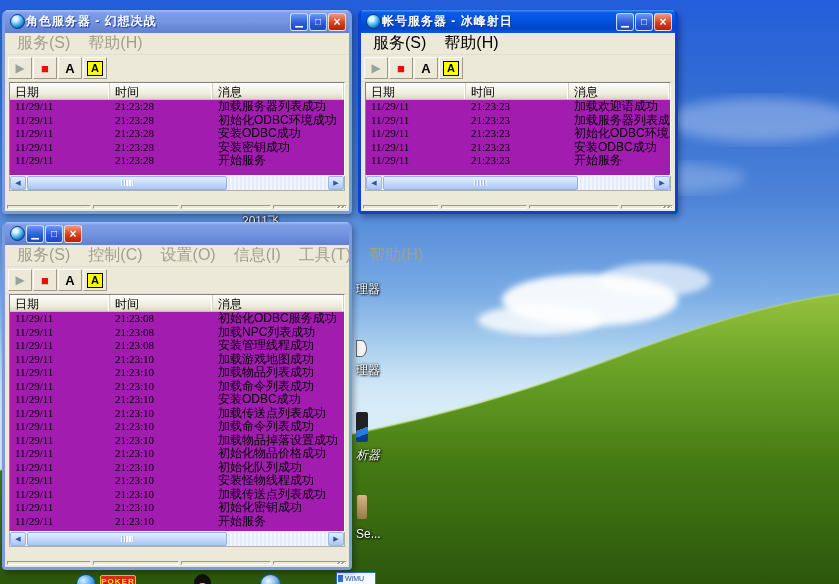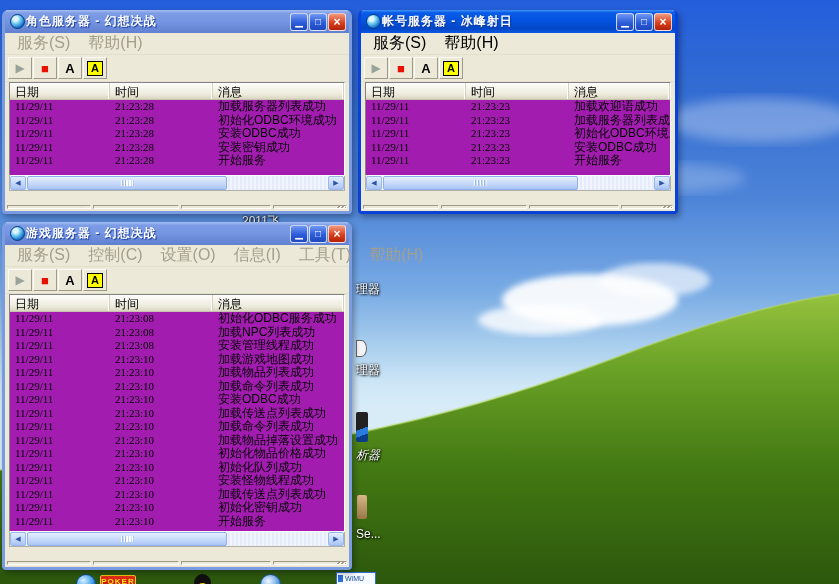--- a/index.html
+++ b/index.html
@@ -298,21 +298,20 @@
       <span class="spanel sp3"></span>
       <span class="spanel sp4">
           <i class="grip"></i>
         </span>
     </div>
   </div>
 
   <div class="window inactive" id="win-game">
     <div class="titlebar">
       <span class="app-icon"></span>
-      <span class="title-text">游戏服务器 - 幻想决战</span>
       <span class="capbtn">▁</span>
       <span class="capbtn">□</span>
       <span class="capbtn close">×</span>
     </div>
     <div class="menubar menu-disabled">
         <span class="menu-item">服务(S)</span>
         <span class="menu-item">控制(C)</span>
         <span class="menu-item">设置(O)</span>
         <span class="menu-item">信息(I)</span>
         <span class="menu-item">工具(T)</span>

